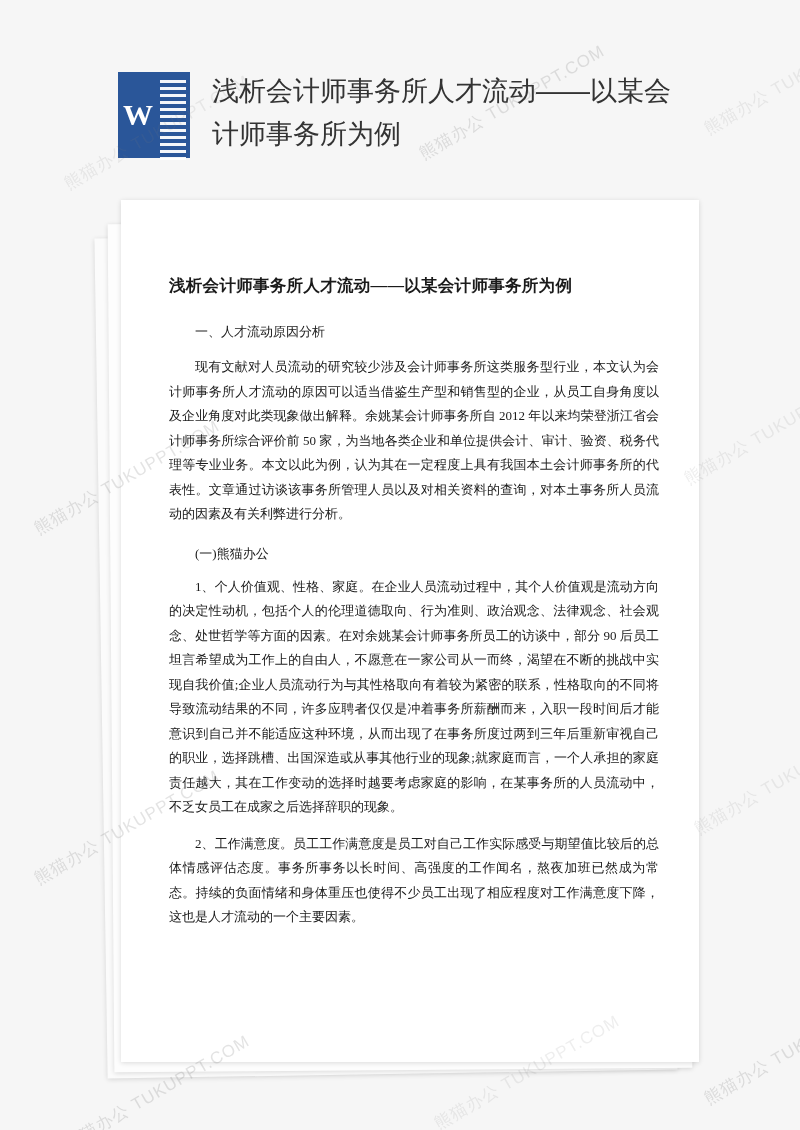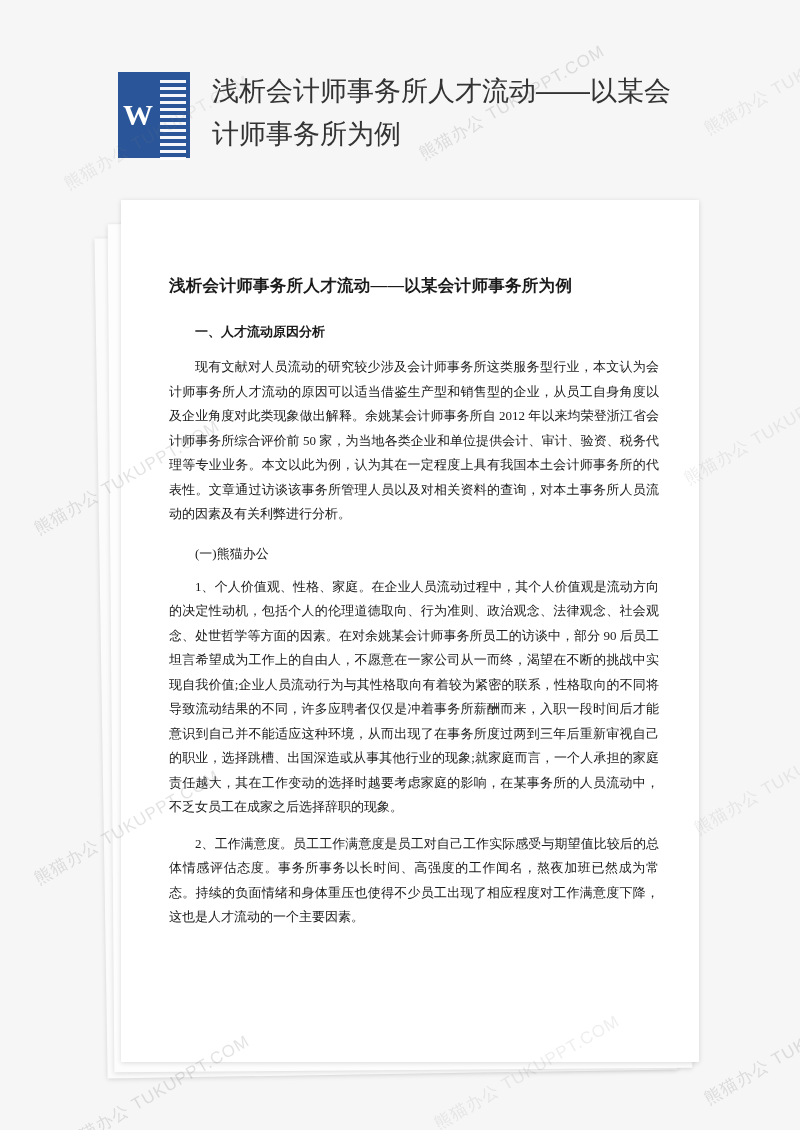--- a/index.html
+++ b/index.html
@@ -118,21 +118,21 @@
   }
   .doc-h1 {
     font-size: 16.5px;
     font-weight: bold;
     line-height: 27px;
     margin: 0 0 22px 0;
     letter-spacing: .3px;
   }
   .doc-h2 {
     font-size: 13px;
-    font-weight: bold;
+    font-weight: normal;
     line-height: 22px;
     margin: 0 0 12px 0;
     text-indent: 26px;
   }
   .doc-h3 {
     font-size: 13px;
     line-height: 22px;
     margin: 16px 0 10px 0;
     text-indent: 26px;
   }

